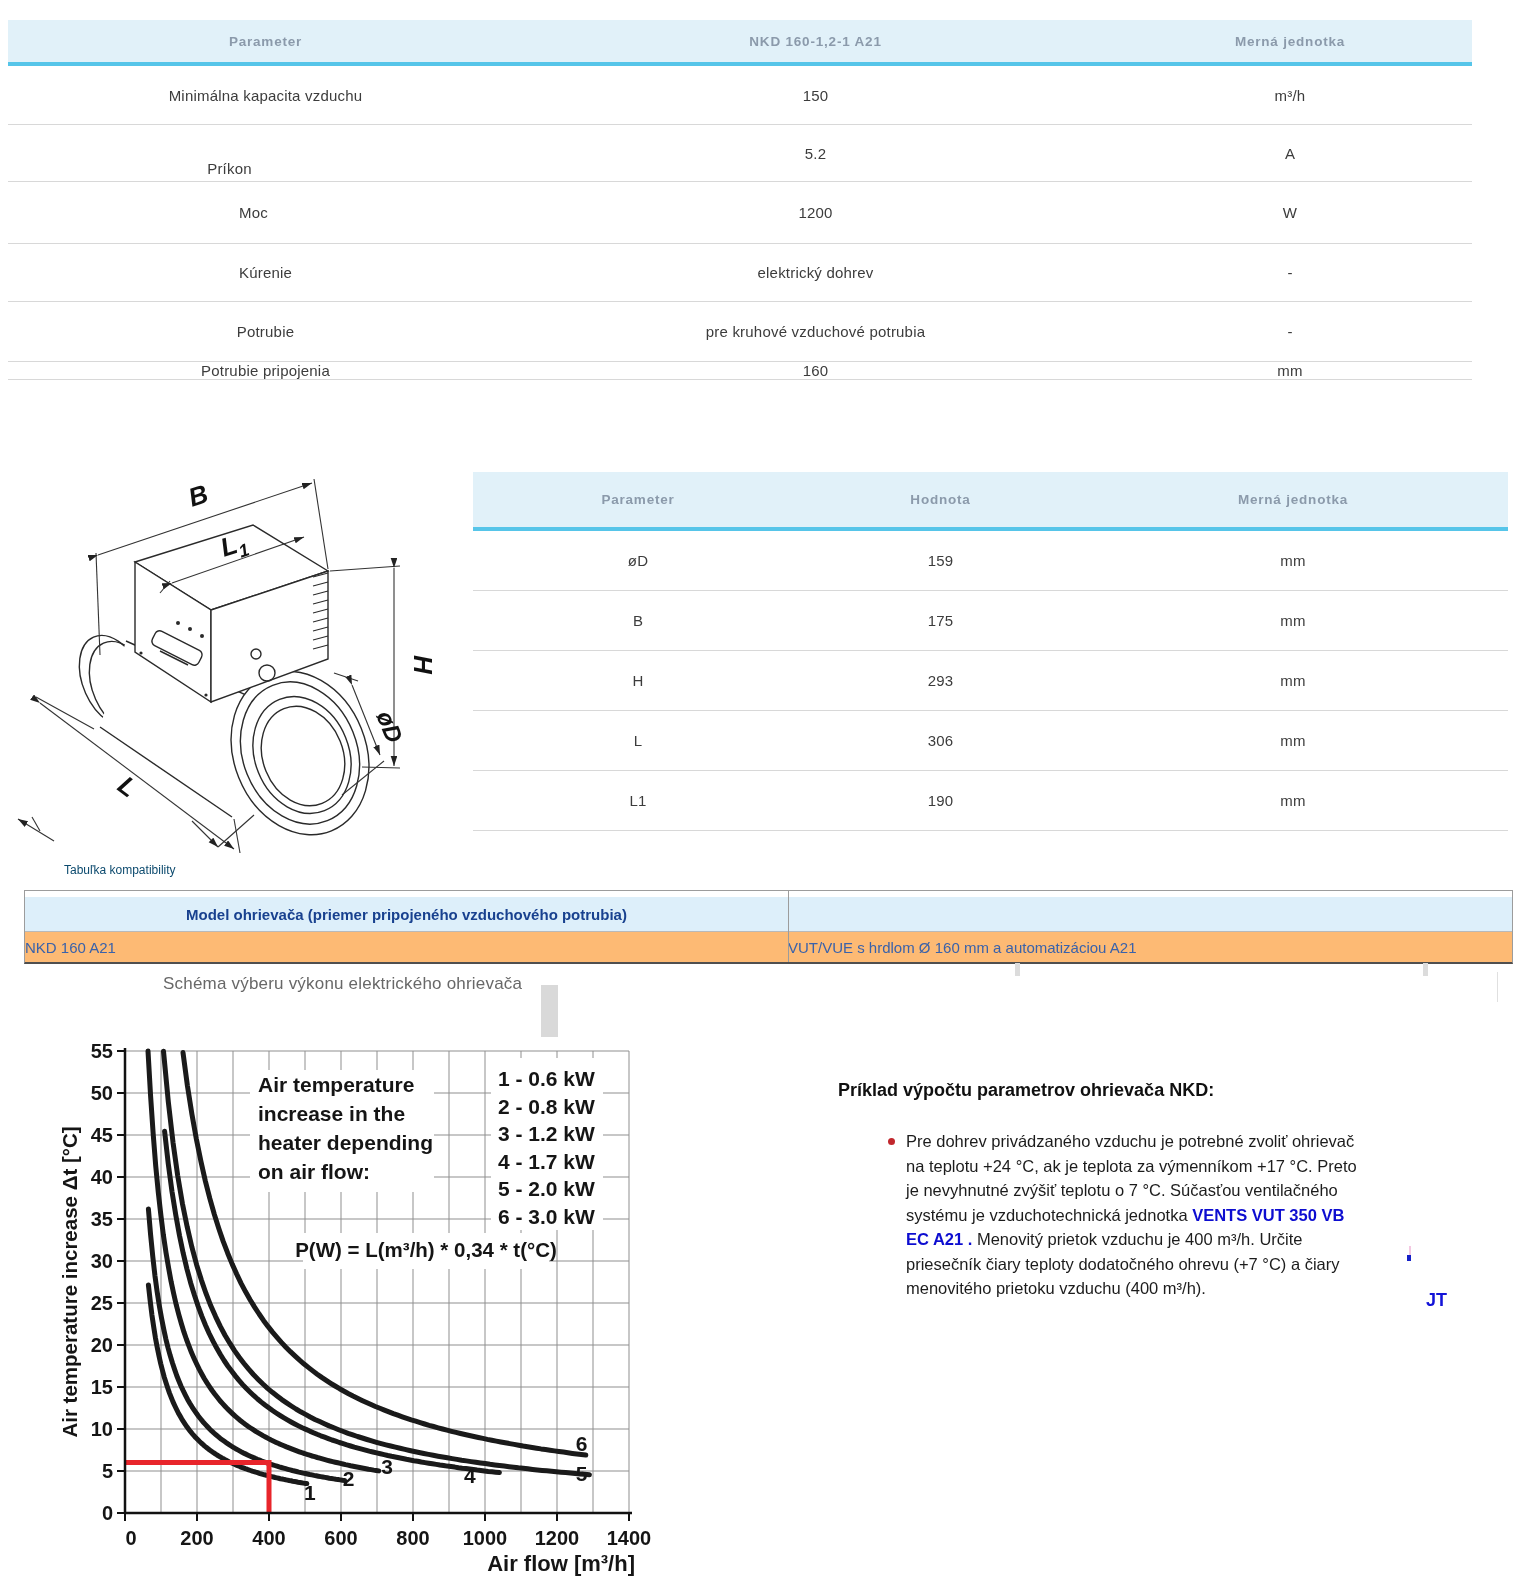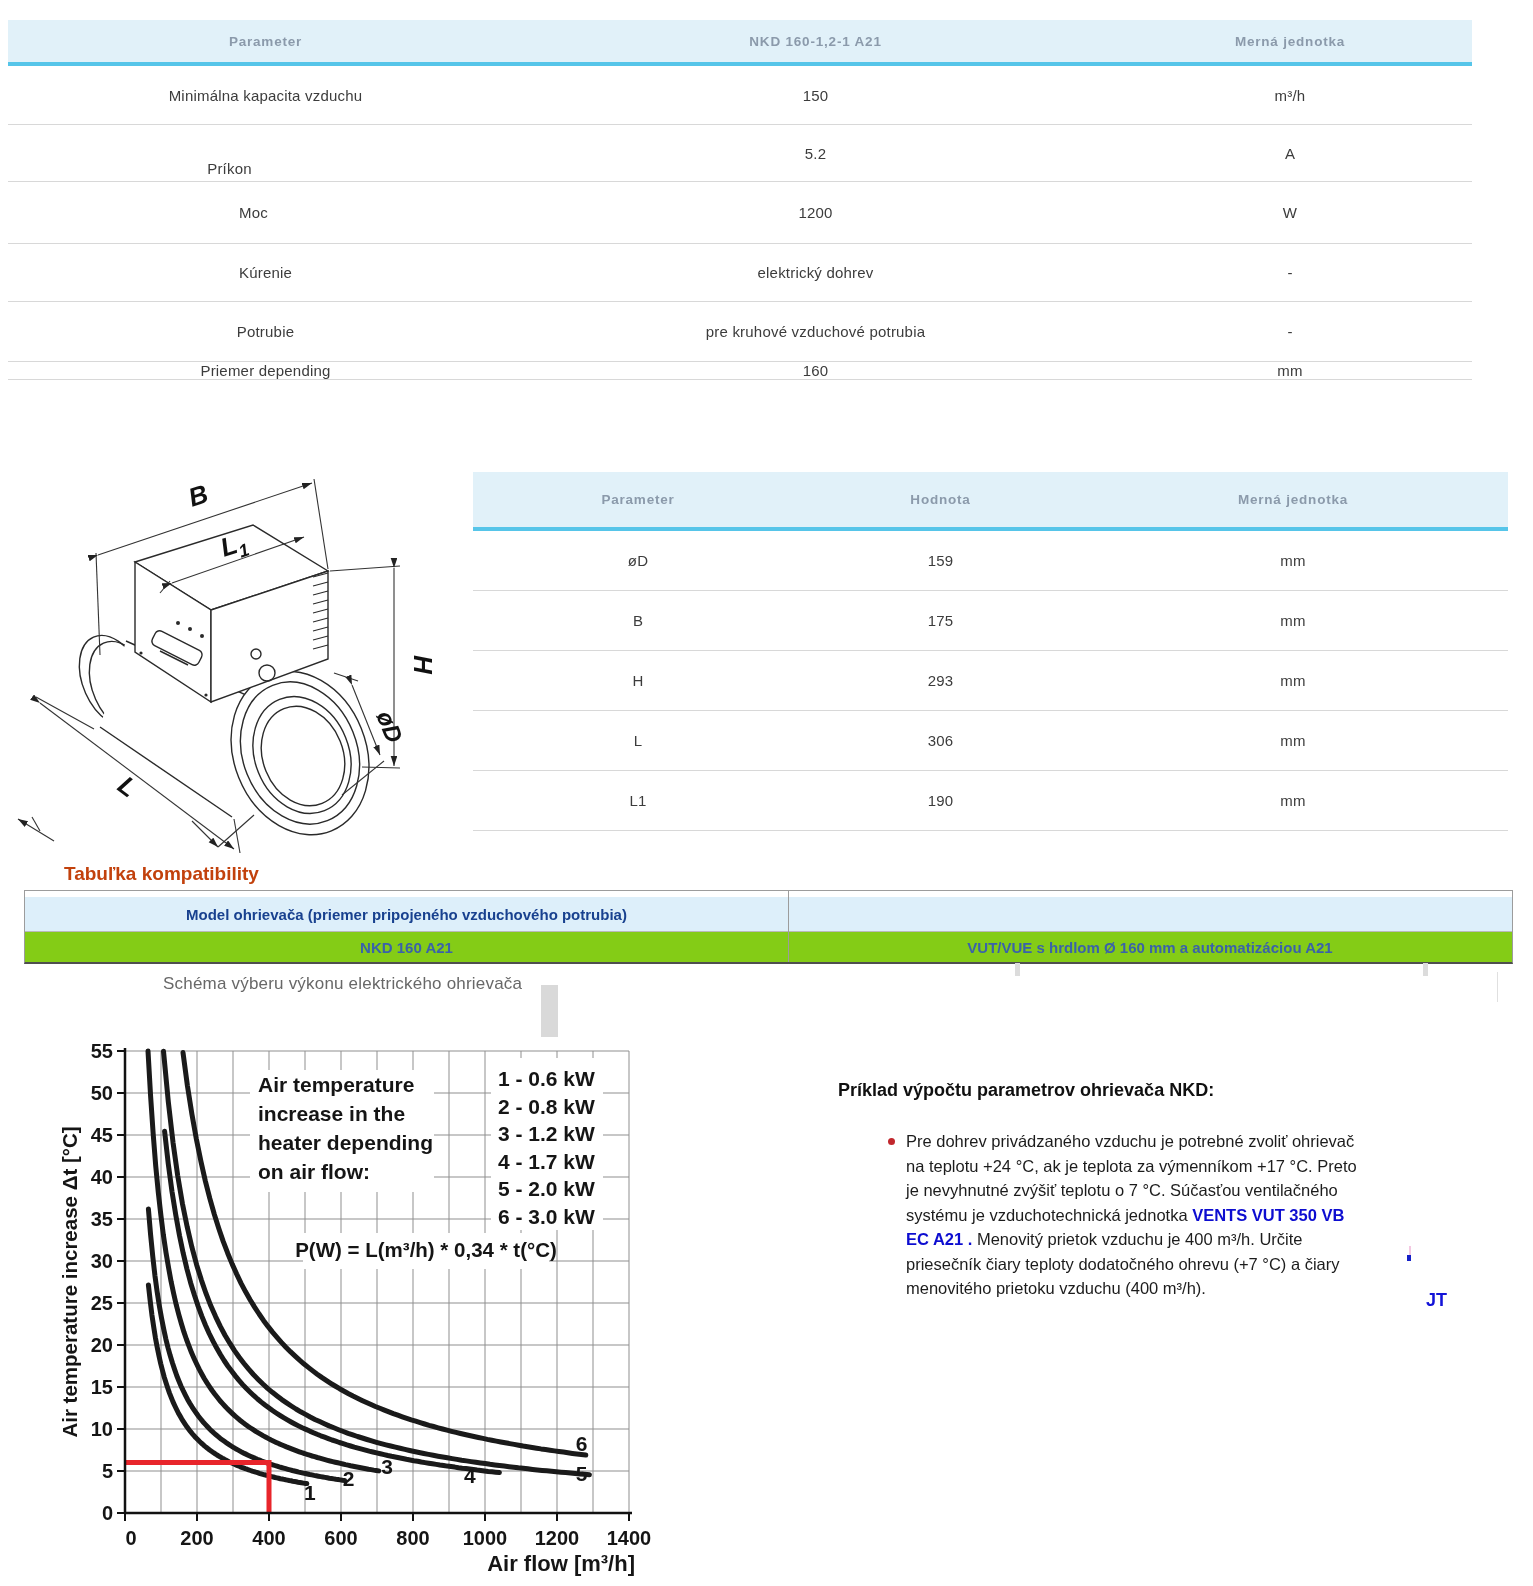--- a/index.html
+++ b/index.html
@@ -21,26 +21,26 @@
   #t1 .spec-row:nth-child(5){height:57px;}
   #t1 .spec-row:nth-child(6){height:59px;}
   .shift-prikon{display:inline-block;transform:translate(-36px,15px);}
   .shift-moc{display:inline-block;transform:translateX(-12px);}
   #t2{left:473px;top:472px;width:1035px;}
   #t2 .spec-head{height:55px;grid-template-columns:330px 275px 1fr;}
   #t2 .spec-row{height:59px;grid-template-columns:330px 275px 1fr;}
   
   #iso{position:absolute;left:10px;top:465px;width:460px;height:400px;}
   
-  #compat-heading{position:absolute;left:64px;top:863px;font-size:19px;font-weight:bold;color:#c2410c;}
+  #compat-heading{position:absolute;left:64px;top:863px;font-size:12px;font-weight:normal;color:#0c4a6e;}
   #compat{position:absolute;left:24px;top:890px;width:1487px;border:1px solid #9c9c9c;border-bottom:2px solid #4f4f4f;}
   #compat .sliver{height:6px;background:#fff;}
   #compat .c-head{height:34px;background:#ddeffa;display:grid;grid-template-columns:763px 1fr;align-items:center;text-align:center;}
   #compat .c-head .cell{font-size:15px;font-weight:bold;color:#18418f;}
-  #compat .c-row{height:30px;background:#84cc16;border-top:1px solid #b9b9b9;display:grid;grid-template-columns:763px 1fr;align-items:center;text-align:center;font-weight:bold;}
+  #compat .c-row{height:30px;background:#fdba74;border-top:1px solid #b9b9b9;display:grid;grid-template-columns:763px 1fr;align-items:center;}
   #compat .c-row .cell{font-size:15px;color:#3a62aa;}
   #compat .vdiv{position:absolute;left:763px;top:0;bottom:0;width:1px;background:#9c9c9c;}
   
   #scheme-caption{position:absolute;left:163px;top:974px;font-size:17px;color:#686868;letter-spacing:.2px;}
   .artifact{position:absolute;}
   #scroll-thumb{left:541px;top:985px;width:17px;height:52px;background:#d9d9d9;}
   #edge-line{left:1497px;top:972px;width:1px;height:30px;background:#e0e0e0;}
   #tick-a{left:1015px;top:963px;width:5px;height:13px;background:#dcdcdc;}
   #tick-b{left:1423px;top:963px;width:5px;height:13px;background:#dcdcdc;}
   #blue-mark-a{left:1409px;top:1246px;width:2px;height:9px;background:#f4c8e2;}
@@ -87,21 +87,21 @@
       <div>Kúrenie</div>
       <div>elektrický dohrev</div>
       <div>-</div>
     </div>
     <div class="spec-row">
       <div>Potrubie</div>
       <div>pre kruhové vzduchové potrubia</div>
       <div>-</div>
     </div>
     <div class="spec-row">
-      <div>Priemer depending</div>
+      <div>Potrubie pripojenia</div>
       <div>160</div>
       <div>mm</div>
     </div>
   </div>
 
   <svg id="iso" viewBox="0 0 460 400">
     <defs>
       <marker id="ah" markerWidth="12" markerHeight="10" refX="9" refY="3" orient="auto">
         <path d="M0,0 L9,3 L0,6 z" fill="#222"></path>
       </marker>

